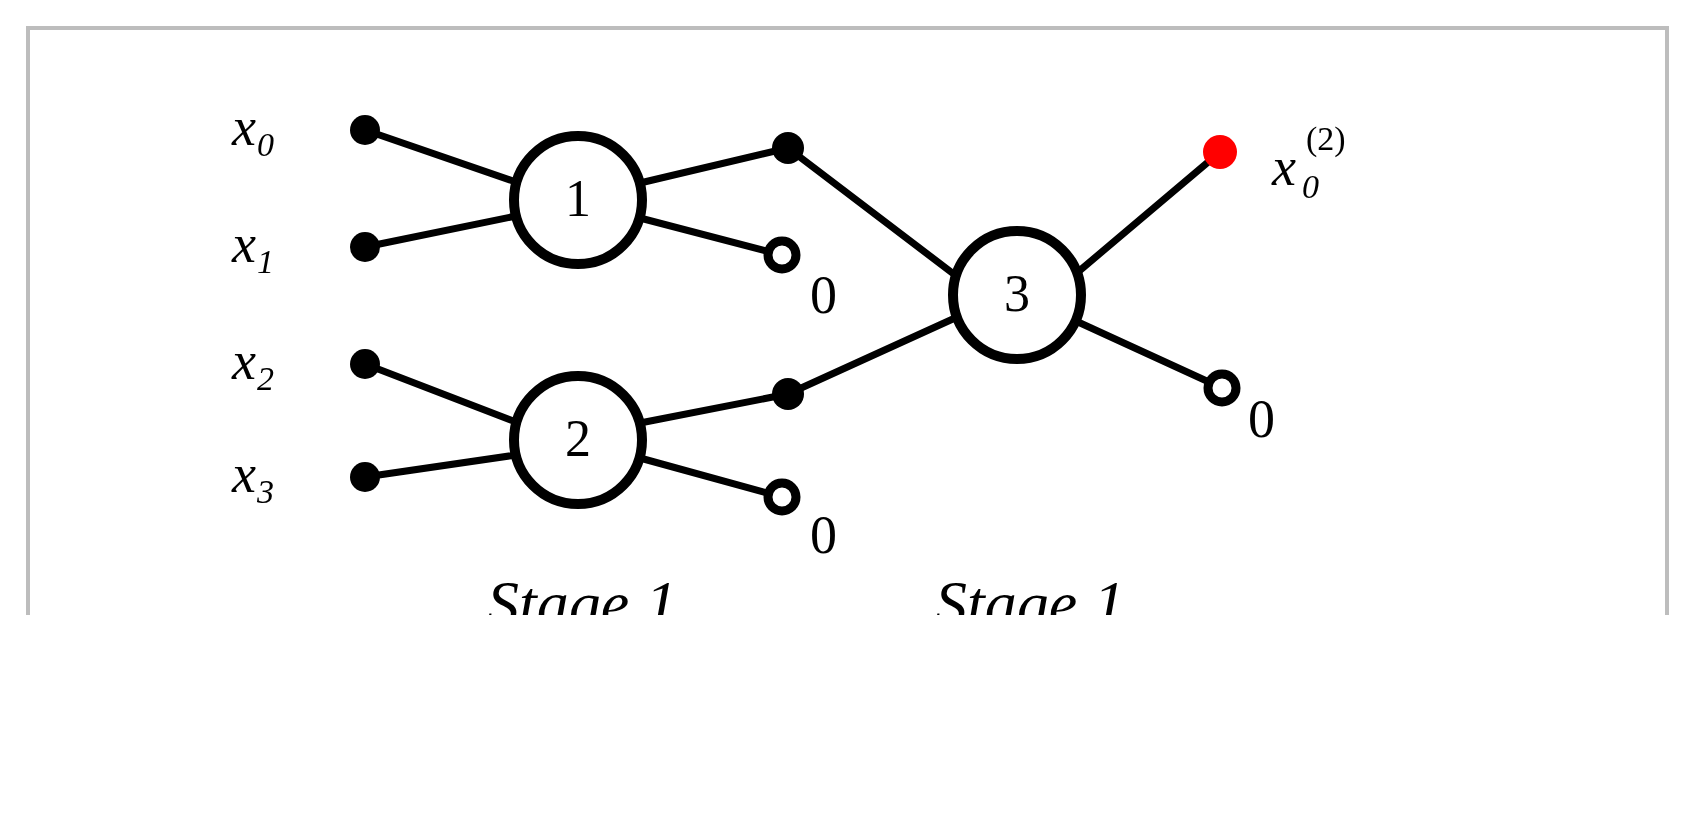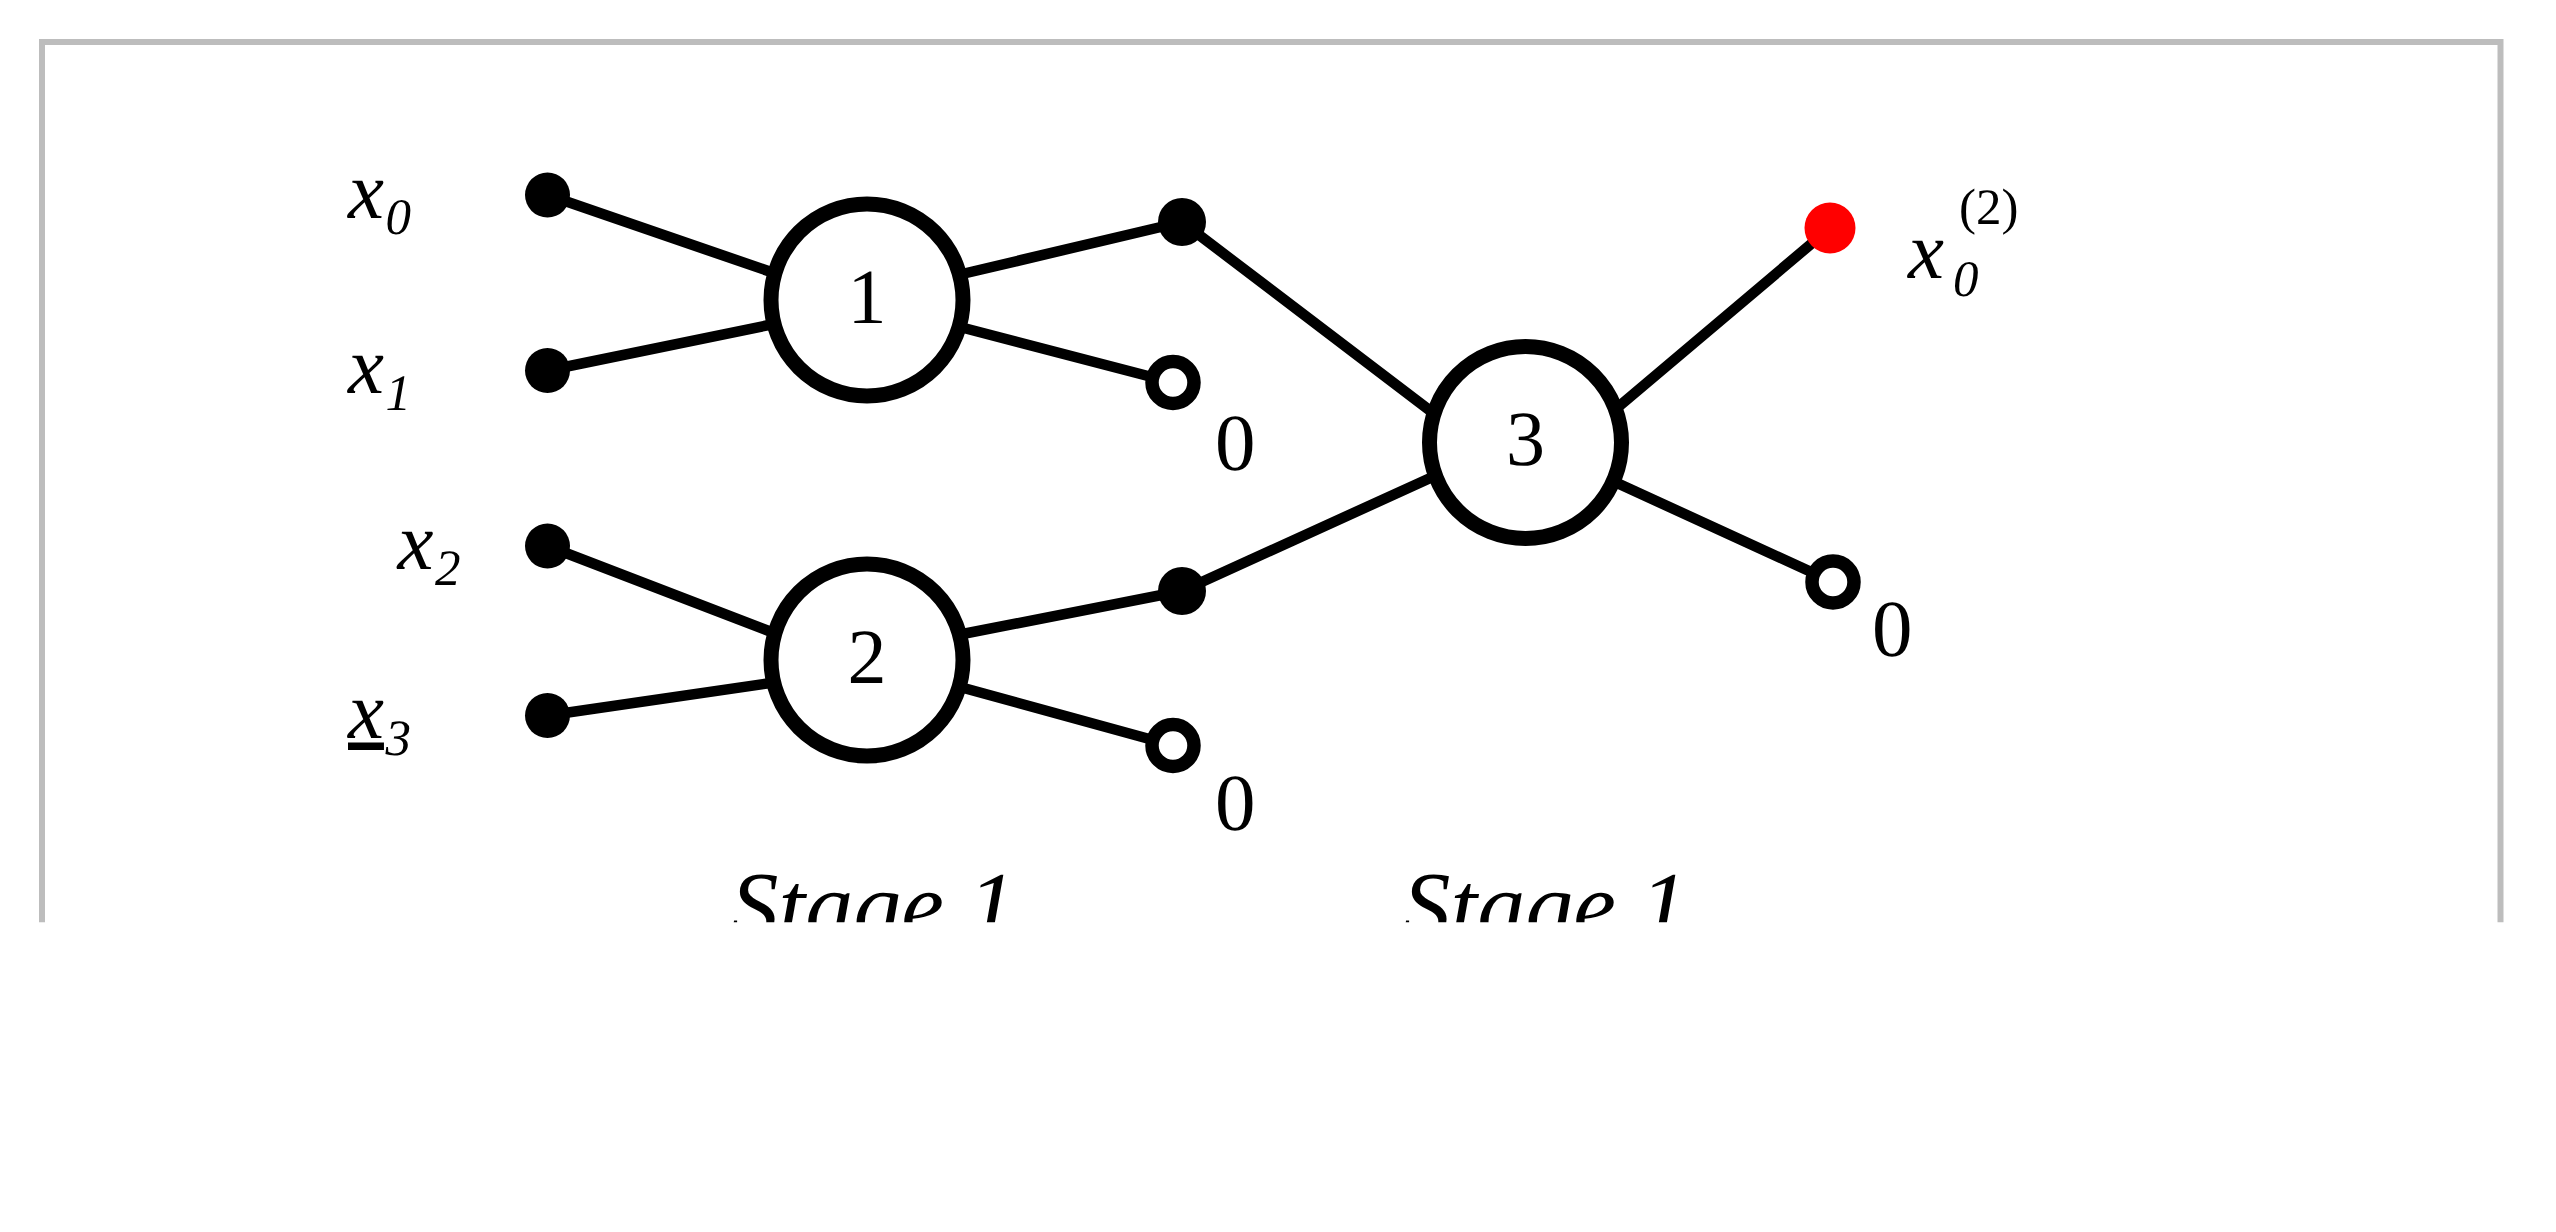--- a/index.html
+++ b/index.html
@@ -138,24 +138,24 @@
     <circle cx="1220" cy="152" r="17" fill="#ff0000"></circle>
     <circle cx="1222" cy="388" r="14" fill="#ffffff" stroke="#000000" stroke-width="9"></circle>
   </svg>
 
   <div class="lbl math-var" style="left:232px; top:100px;">
     <span>x</span><span class="sub">0</span>
   </div>
   <div class="lbl math-var" style="left:232px; top:217px;font-family:Liberation Serif, serif;">
     <span>x</span><span class="sub">1</span>
   </div>
-  <div class="lbl math-var" style="left:232px; top:334px;margin-left:33px;">
+  <div class="lbl math-var" style="left:232px; top:334px;">
     <span>x</span><span class="sub">2</span>
   </div>
-  <div class="lbl math-var" style="left:232px; top:447px;text-decoration:underline;">
+  <div class="lbl math-var" style="left:232px; top:447px;">
     <span>x</span><span class="sub">3</span>
   </div>
 
   <div class="node-num-wrap" style="left:508px; top:173px;">
     <span class="node-num">1</span>
   </div>
   <div class="node-num-wrap" style="left:508px; top:413px;">
     <span class="node-num">2</span>
   </div>
   <div class="node-num-wrap" style="left:947px; top:268px;">

